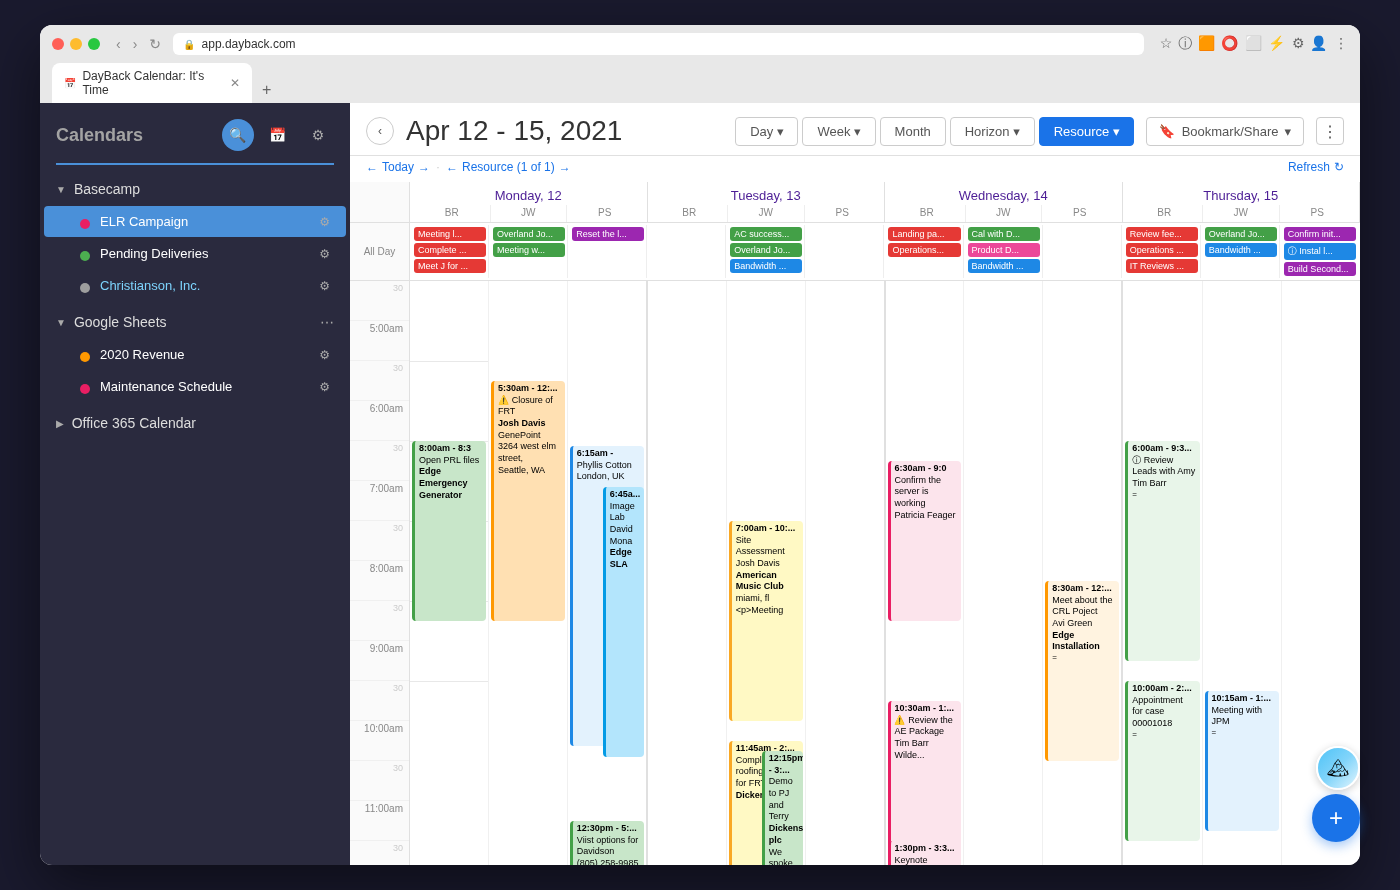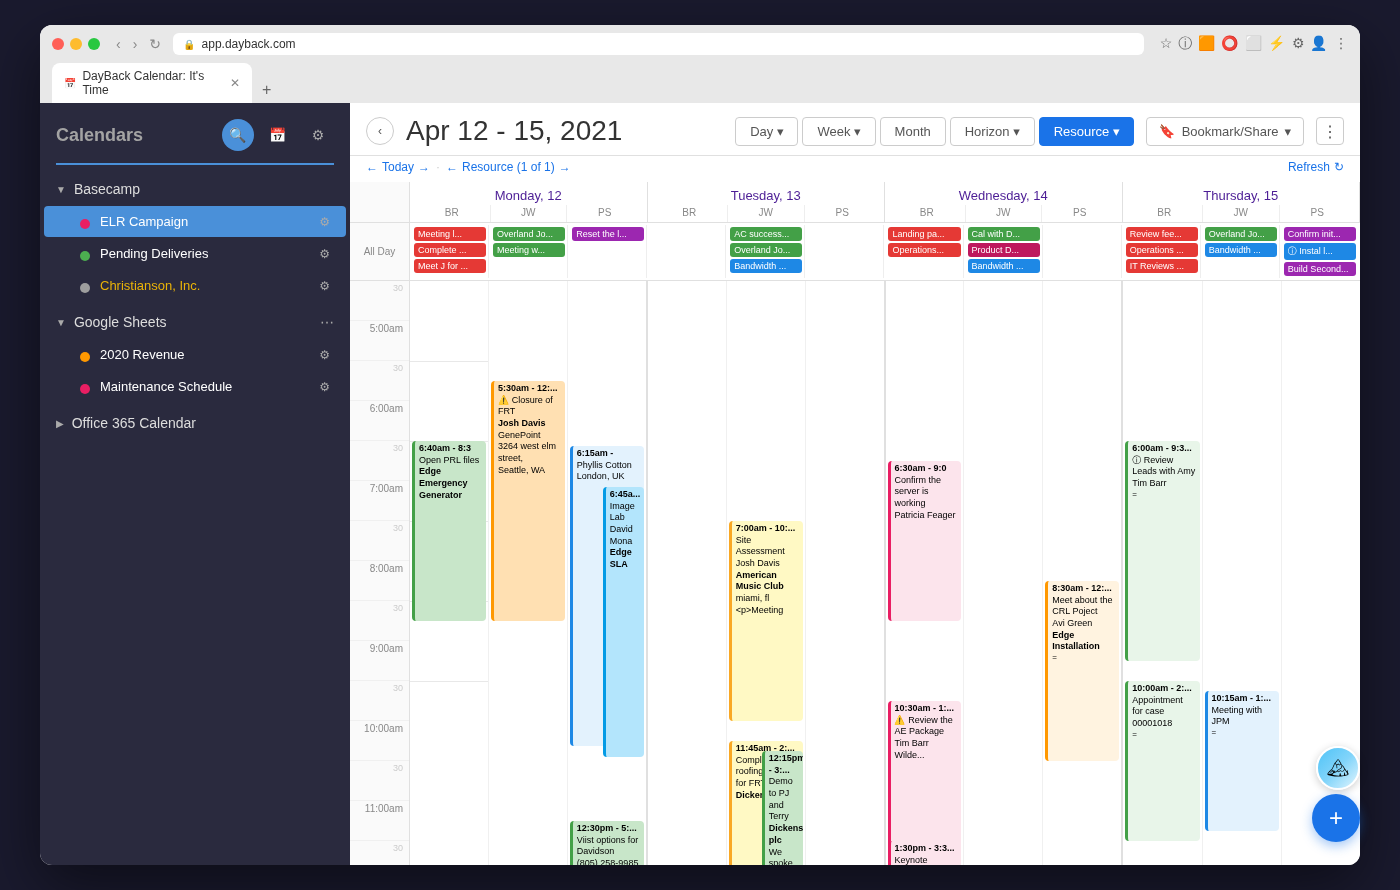--- a/index.html
+++ b/index.html
@@ -131,21 +131,21 @@
       font-size: 13px;
       cursor: pointer;
       border-radius: 4px;
       margin: 1px 4px;
       gap: 10px;
     }
     .calendar-item.active { background: #4a90d9; }
     .cal-dot { width: 10px; height: 10px; border-radius: 50%; flex-shrink: 0; }
     .cal-label { flex: 1; }
     .cal-gear { color: #aaa; font-size: 12px; }
-    .cal-inactive { color: #eab308; }
+    .cal-inactive { color: #7dd3fc; }
 
     
     .calendar-main {
       flex: 1;
       display: flex;
       flex-direction: column;
       overflow: hidden;
       background: #fff;
     }
 
@@ -592,21 +592,21 @@
             <div class="allday-chip" style="background:#1e88e5">Bandwidth ...</div>
           </div>
           <div class="allday-day"></div>
 
           <div class="allday-day">
             <div class="allday-chip" style="background:#e53935">Landing pa...</div>
             <div class="allday-chip" style="background:#e53935">Operations...</div>
           </div>
           <div class="allday-day">
             <div class="allday-chip" style="background:#43a047">Cal with D...</div>
-            <div class="allday-chip" style="background:#be185d">Product D...</div>
+            <div class="allday-chip" style="background:#ec4899">Product D...</div>
             <div class="allday-chip" style="background:#1e88e5">Bandwidth ...</div>
           </div>
           <div class="allday-day"></div>
 
           <div class="allday-day">
             <div class="allday-chip" style="background:#e53935">Review fee...</div>
             <div class="allday-chip" style="background:#e53935">Operations ...</div>
             <div class="allday-chip" style="background:#e53935">IT Reviews ...</div>
           </div>
           <div class="allday-day">
@@ -651,21 +651,21 @@
 
                 <div style="position:absolute;top:0;left:0;right:0;bottom:0;pointer-events:none;">
                   <div style="position:absolute;top:80px;left:0;right:0;height:1px;background:#e8e8e8;"></div>
                   <div style="position:absolute;top:160px;left:0;right:0;height:1px;background:#e8e8e8;"></div>
                   <div style="position:absolute;top:240px;left:0;right:0;height:1px;background:#e8e8e8;"></div>
                   <div style="position:absolute;top:320px;left:0;right:0;height:1px;background:#e8e8e8;"></div>
                   <div style="position:absolute;top:400px;left:0;right:0;height:1px;background:#e8e8e8;"></div>
                 </div>
 
                 <div class="event-block" style="top:160px;left:2px;right:2px;height:180px;background:#c8e6c9;border-left:3px solid #43a047;">
-                  <div style="font-weight:bold;font-size:9px;">6:40am - 8:3</div>
+                  <div style="font-weight:bold;font-size:9px;">8:00am - 8:3</div>
                   <div>Open PRL files</div>
                   <div style="font-weight:bold;">Edge Emergency Generator</div>
                 </div>
               </div>
             </div>
 
             <div class="res-lane" style="position:relative;">
               <div style="height:960px;position:relative;">
 
                 <div class="event-block" style="top:100px;left:2px;right:2px;height:240px;background:#ffe0b2;border-left:3px solid #ff9800;">

